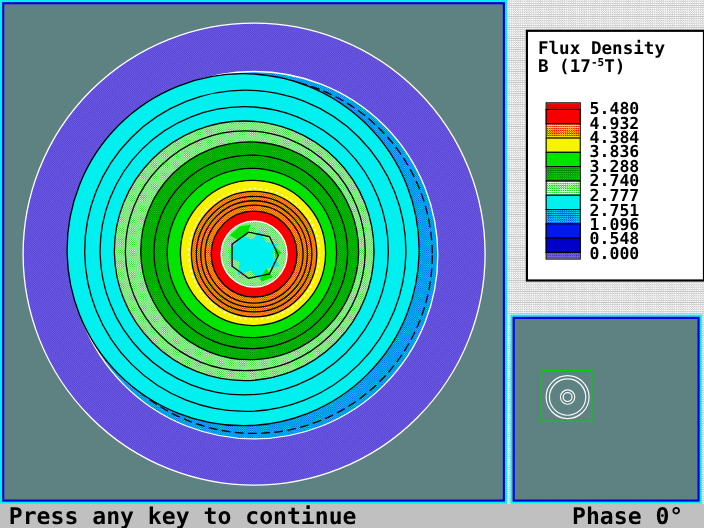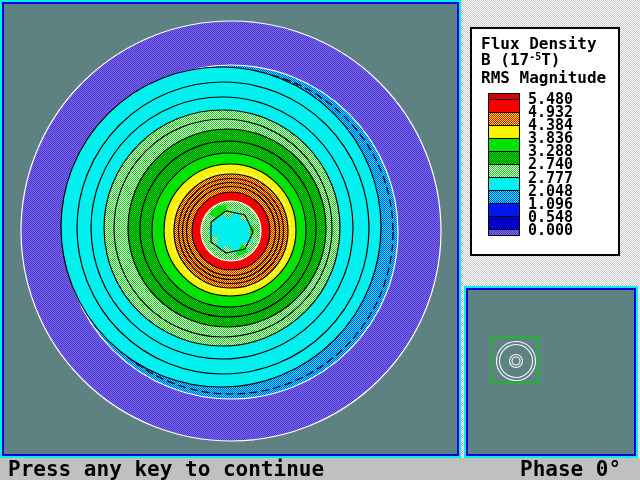--- a/index.html
+++ b/index.html
@@ -21,21 +21,21 @@
     border:2px solid #0000e0;box-sizing:border-box;
     background:#5e8282;
   }
   
   #right-col{
     left:461px;top:0;width:179px;height:458px;
     background:conic-gradient(#ffffff 0 25%, #c8c8c8 0 50%, #ffffff 0 75%, #c8c8c8 0);
     background-size:2px 2px;
   }
   #legend-panel{
-    left:9px;top:27px;width:150px;height:229px;
+    left:17px;top:27px;width:163px;height:229px;
     background:#ffffff;border:2px solid #000000;box-sizing:border-box;
     position:absolute;
   }
   .legend-title{
     position:absolute;left:9px;top:7px;
     font-size:16px;line-height:16px;color:#000;white-space:nowrap;
   }
   .legend-title .sup{font-size:10px;position:relative;top:-5px;}
   #swatch-stack{position:absolute;left:16px;top:64.5px;width:32px;}
   .sw{
@@ -156,21 +156,20 @@
     </svg>
   </div>
 </div>
 
 <div class="abs" id="right-col">
 
   <div id="legend-panel">
     <div class="legend-title">
       <div>Flux Density</div>
       <div><span>B (17</span><span class="sup">-5</span><span>T)</span></div>
-      <div>RMS Magnitude</div>
     </div>
 
     <div id="swatch-stack">
       <div class="sw strip sw-darkred"></div>
       <div class="sw sw-red"></div>
       <div class="sw sw-orange"></div>
       <div class="sw sw-yellow"></div>
       <div class="sw sw-green"></div>
       <div class="sw sw-medgreen"></div>
       <div class="sw sw-ltgreen"></div>
@@ -182,21 +181,21 @@
     </div>
 
     <div id="label-stack">
       <div class="legend-label">5.480</div>
       <div class="legend-label">4.932</div>
       <div class="legend-label">4.384</div>
       <div class="legend-label">3.836</div>
       <div class="legend-label">3.288</div>
       <div class="legend-label">2.740</div>
       <div class="legend-label">2.777</div>
-      <div class="legend-label">2.048</div>
+      <div class="legend-label">2.751</div>
       <div class="legend-label">1.096</div>
       <div class="legend-label">0.548</div>
       <div class="legend-label">0.000</div>
     </div>
   </div>
 </div>
 
 <div class="abs" id="locator-panel">
   <div id="locator-inner">
     <svg width="166" height="164" viewBox="0 0 166 164">

